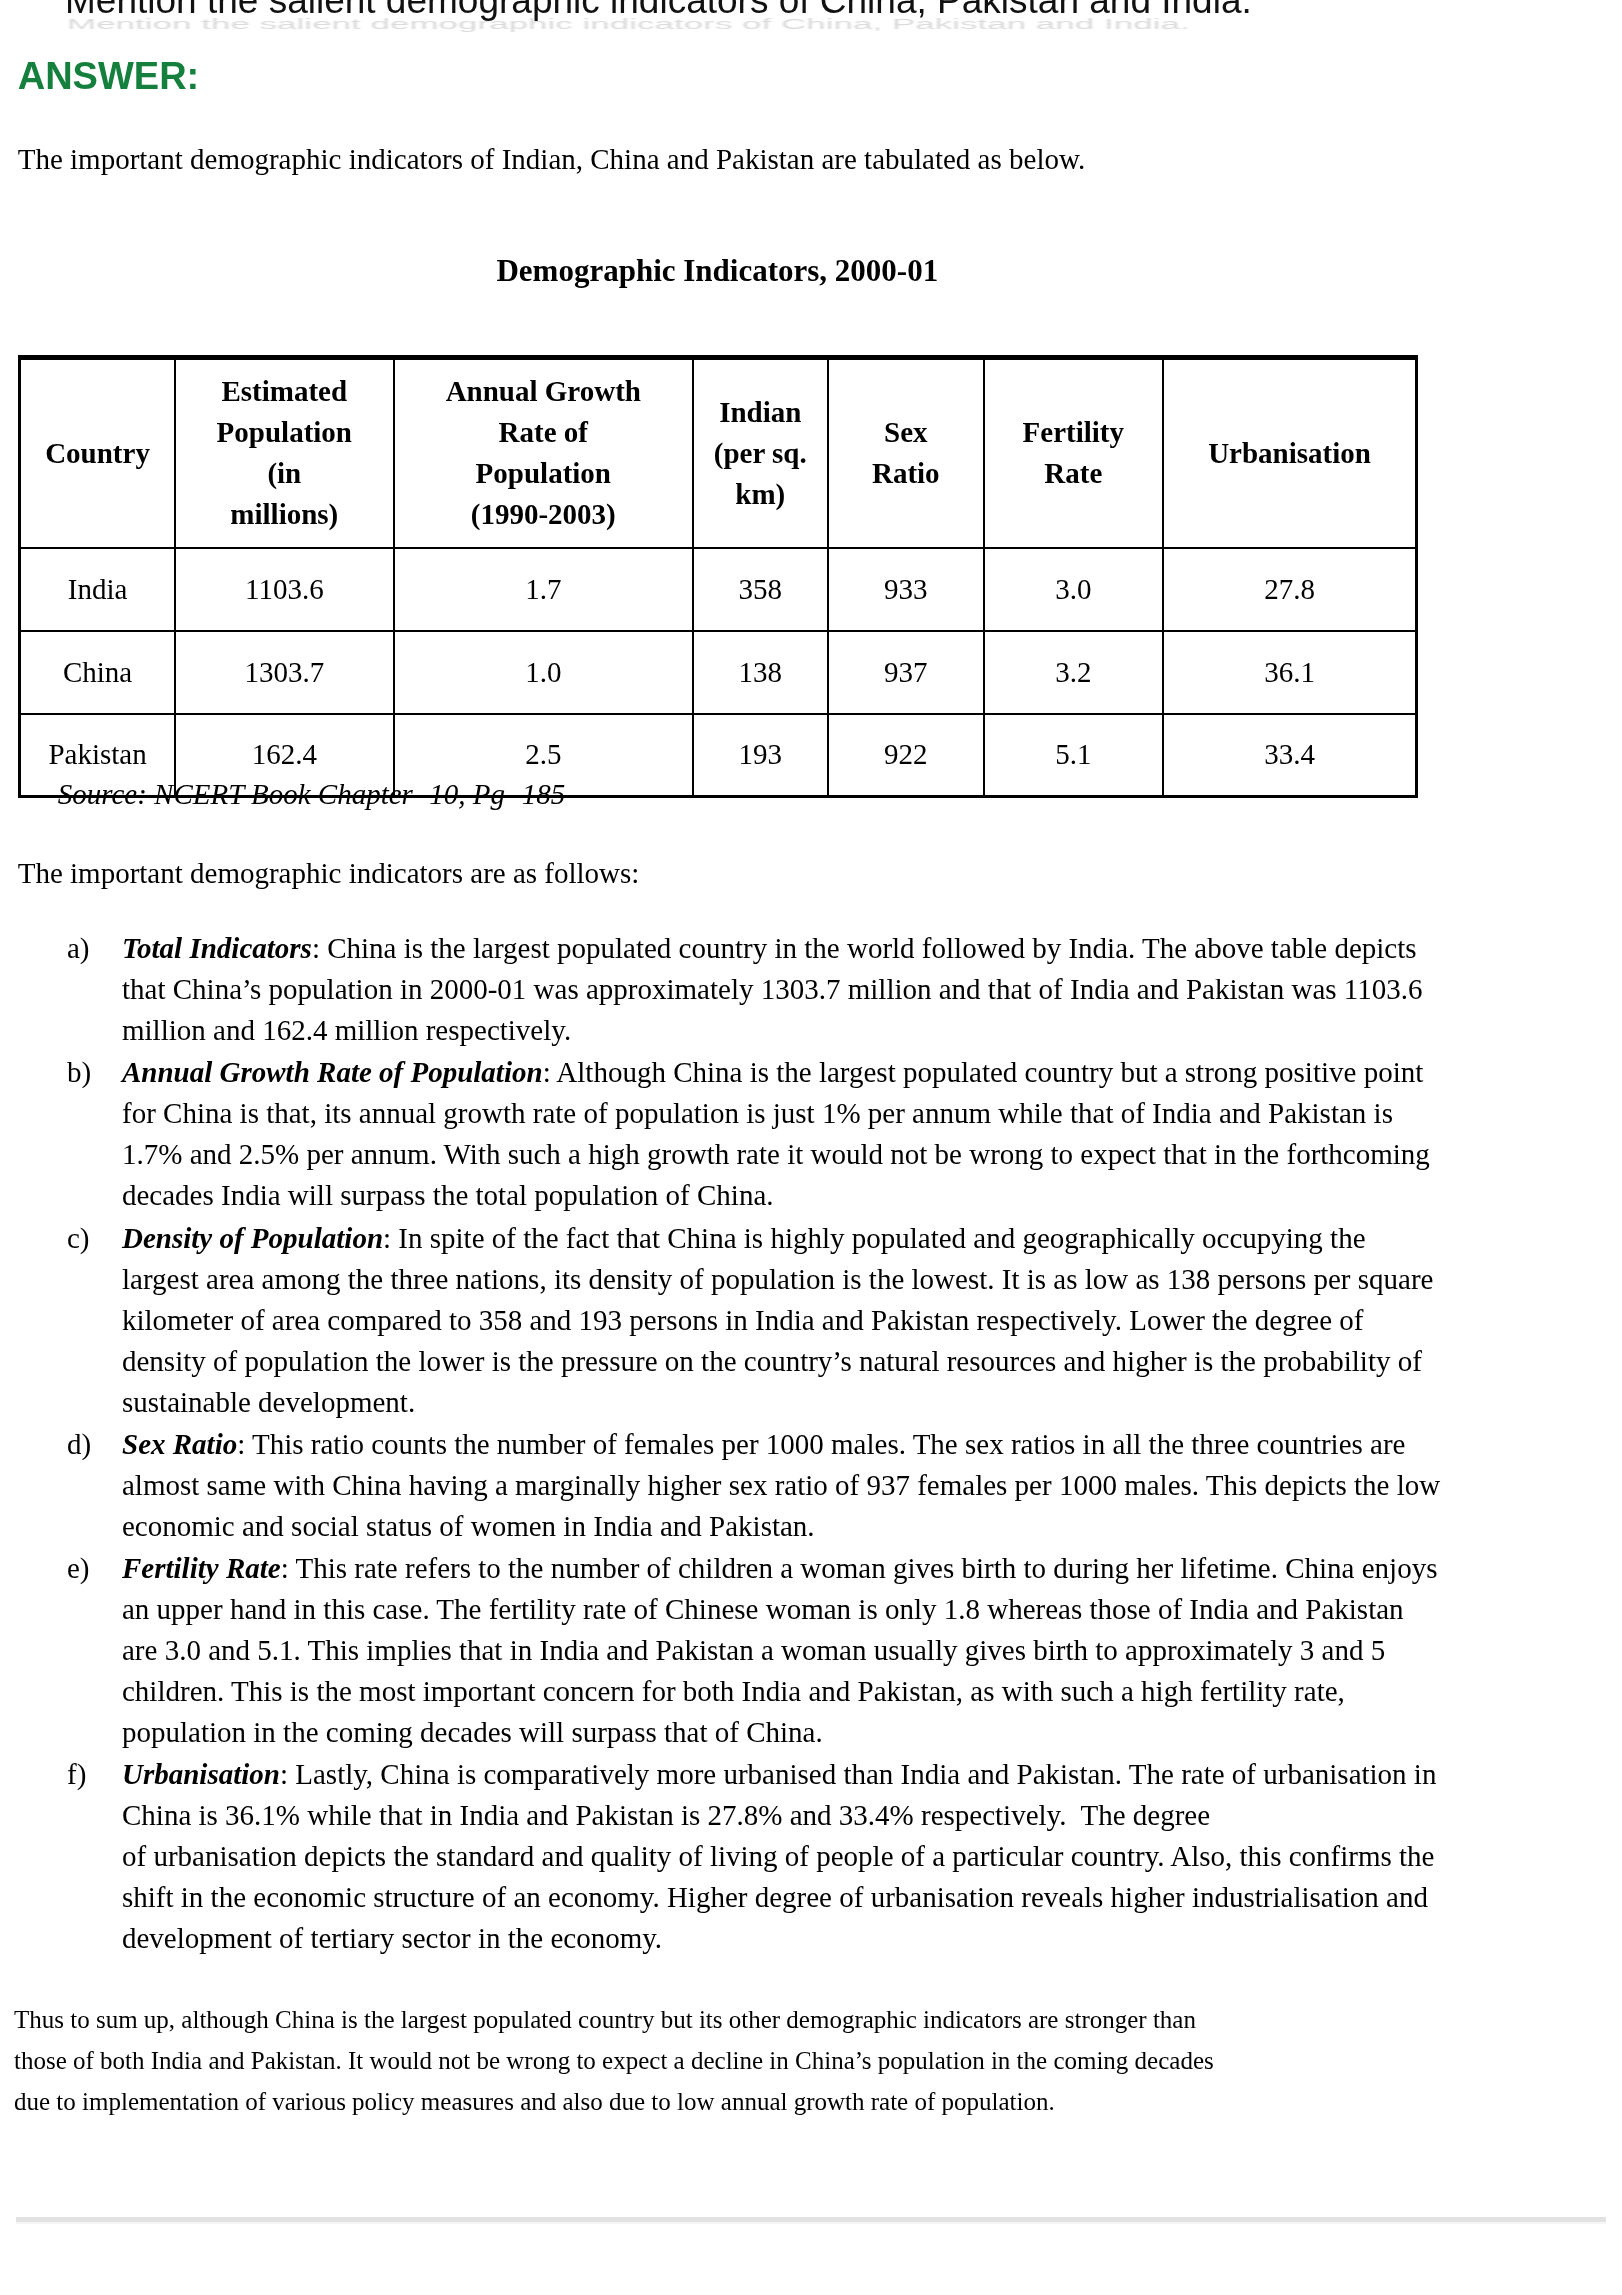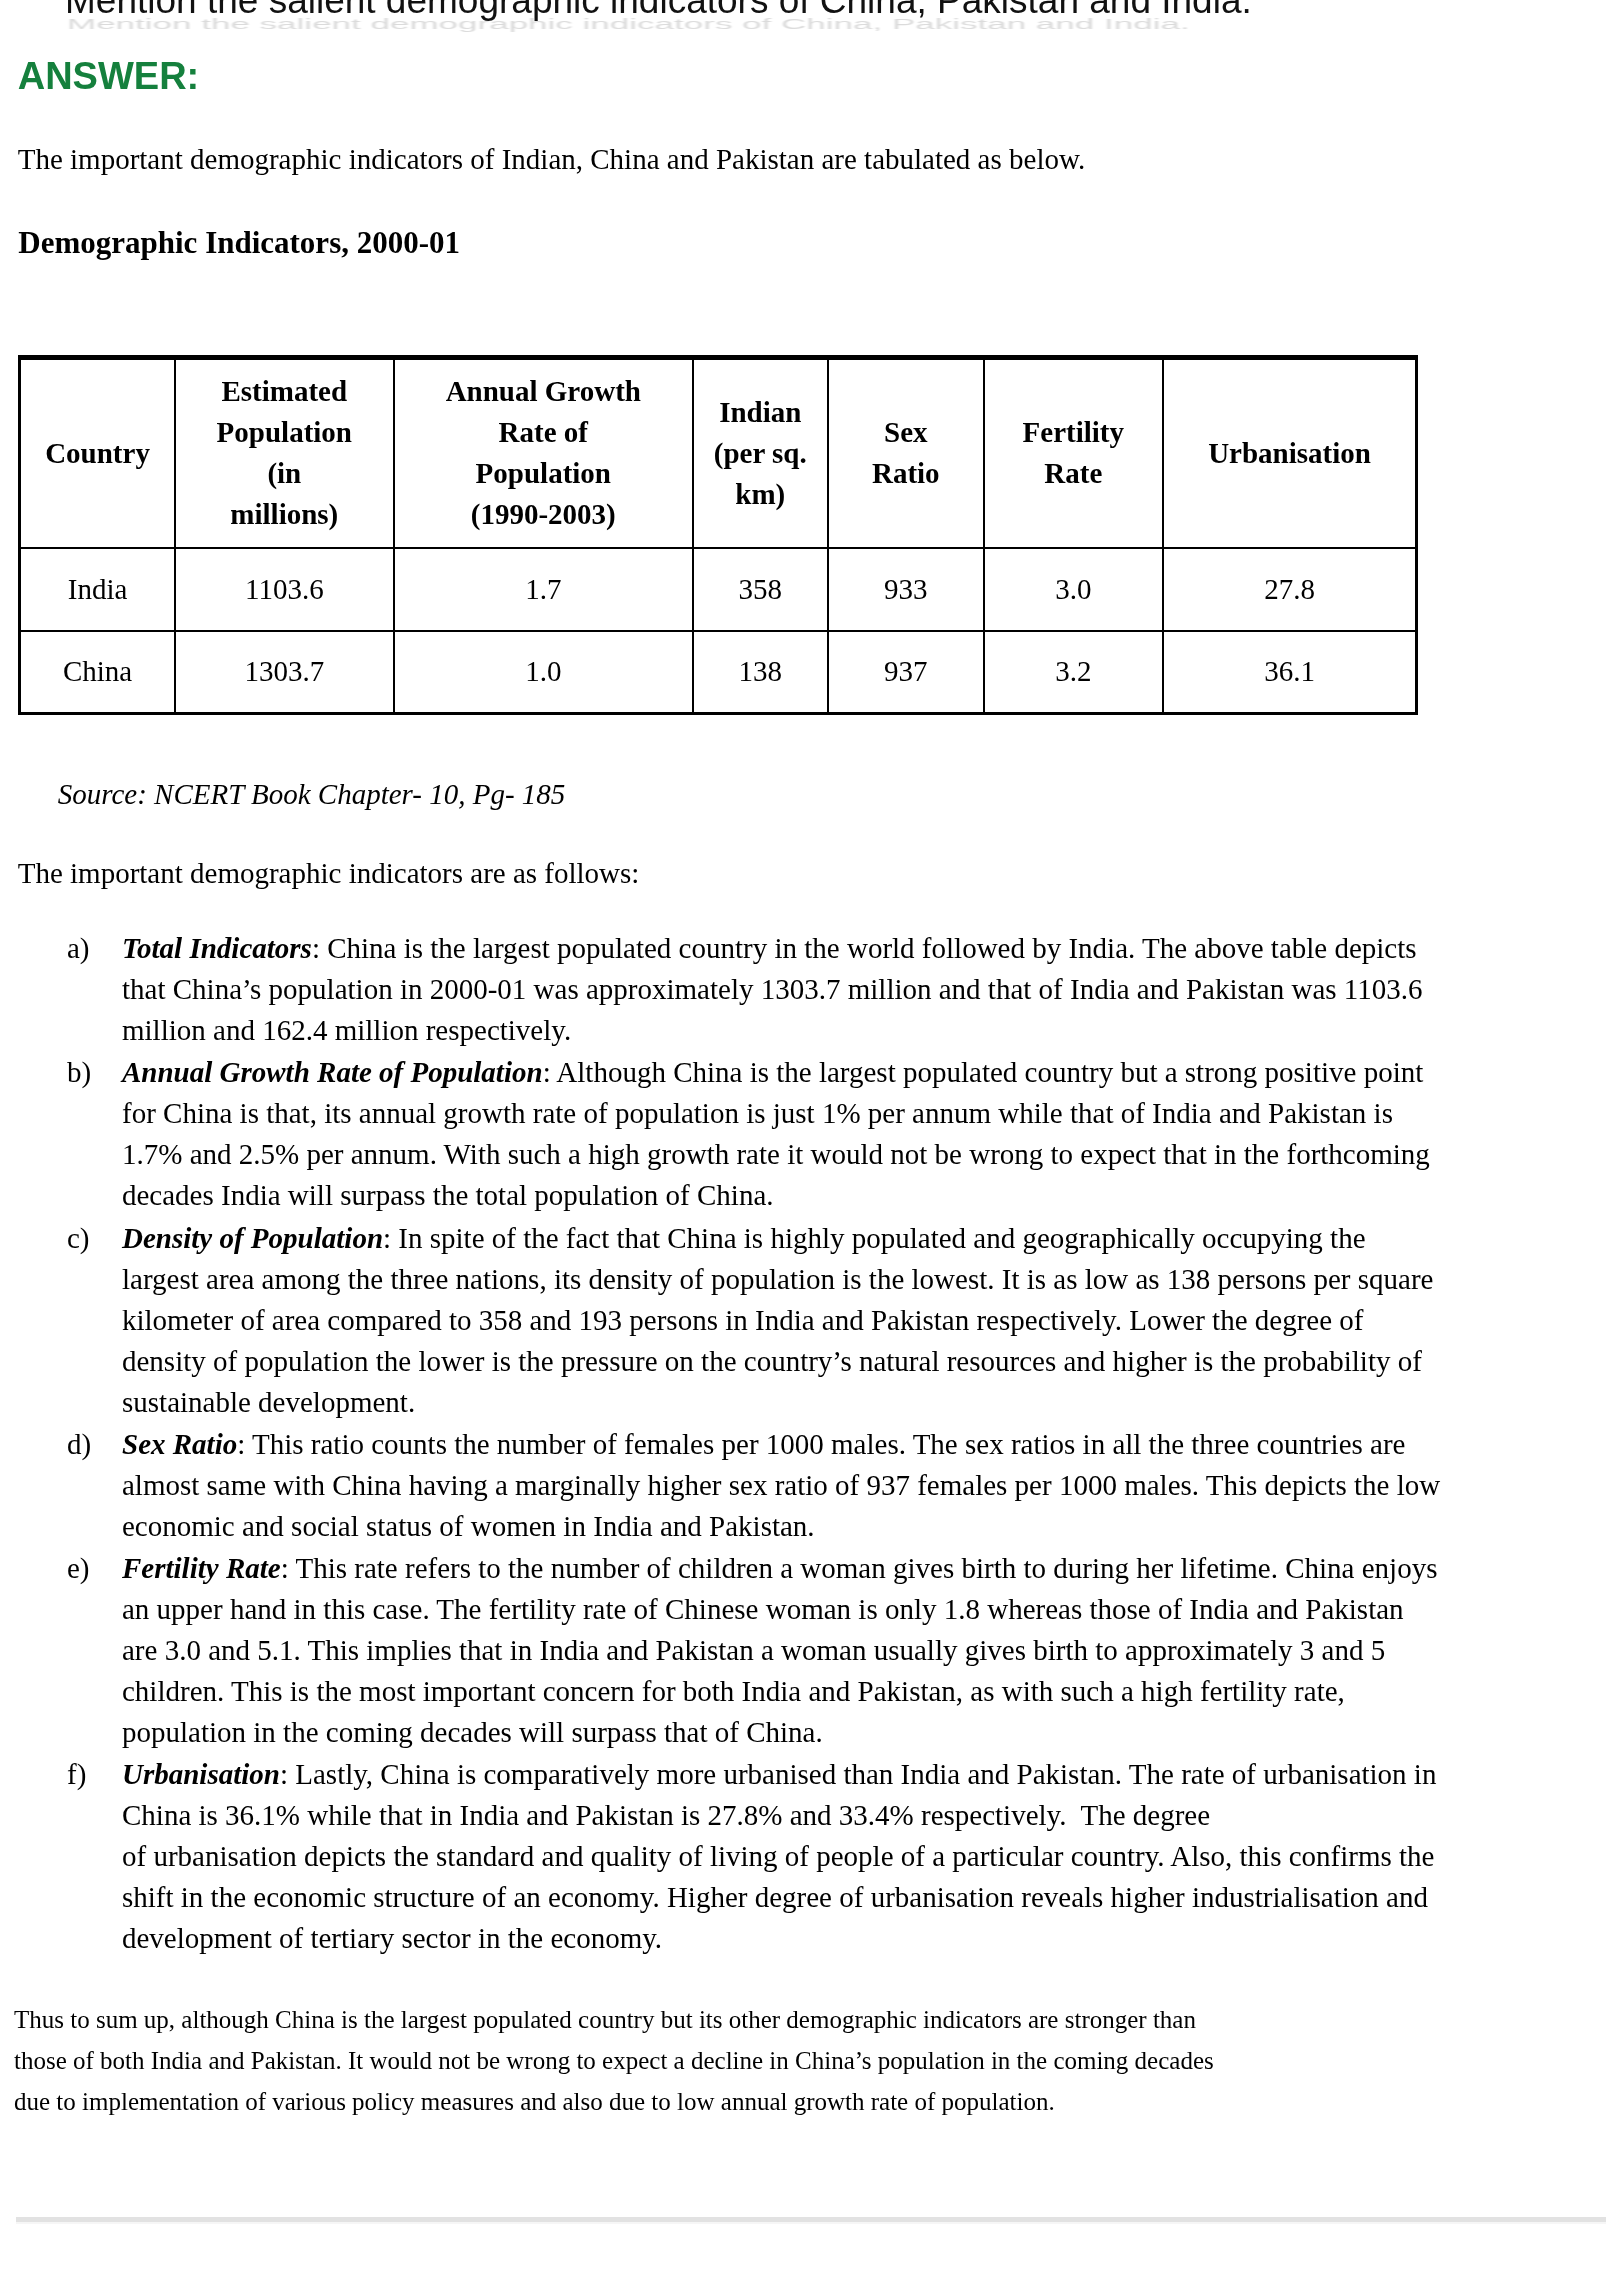--- a/index.html
+++ b/index.html
@@ -58,24 +58,24 @@
     position: absolute;
     top: 140px;
     left: 17.7px;
     font-size: 29px;
     line-height: 39px;
     white-space: pre;
   }
 
   .table-title {
     position: absolute;
-    top: 224px;
+    top: 252px;
     left: 18.3px;
     width: 1398px;
-    text-align: left;
+    text-align: center;
     font-weight: bold;
     font-size: 31px;
     line-height: 37px;
   }
 
   
   table.demo {
     position: absolute;
     top: 355px;
     left: 18.3px;
@@ -218,20 +218,29 @@
     </tr>
     <tr class="datarow">
       <td>China</td>
       <td>1303.7</td>
       <td>1.0</td>
       <td>138</td>
       <td>937</td>
       <td>3.2</td>
       <td>36.1</td>
     </tr>
+    <tr class="datarow">
+      <td>Pakistan</td>
+      <td>162.4</td>
+      <td>2.5</td>
+      <td>193</td>
+      <td>922</td>
+      <td>5.1</td>
+      <td>33.4</td>
+    </tr>
   </tbody>
 </table>
 
 <div class="source">Source: NCERT Book Chapter- 10, Pg- 185</div>
 
 <div class="follows">The important demographic indicators are as follows:</div>
 
 <div class="indicator-list">
   <div class="item">
     <span class="label">a)</span><span class="term">Total Indicators</span><span class="text">: China is the largest populated country in the world followed by India. The above table depicts

